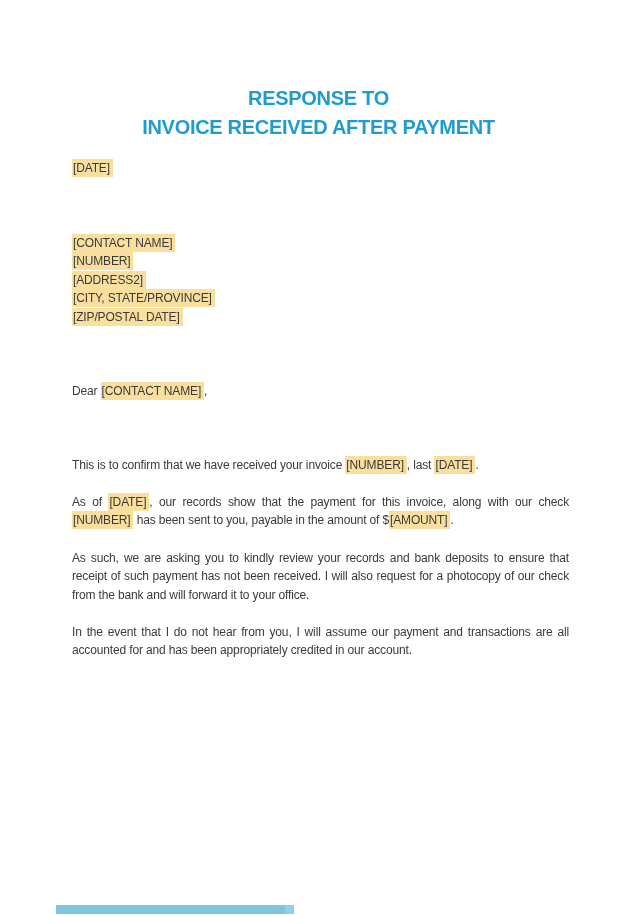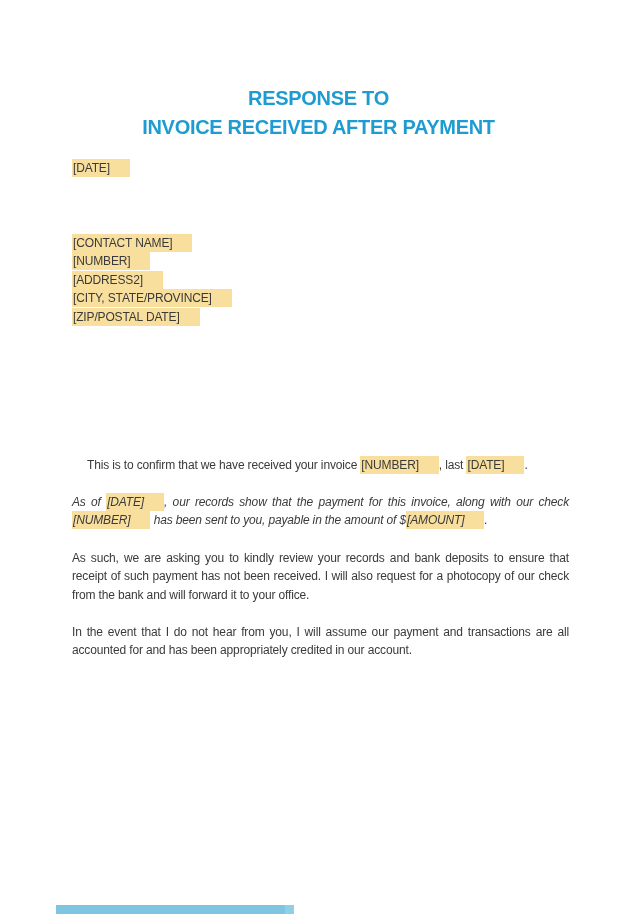--- a/index.html
+++ b/index.html
@@ -34,27 +34,27 @@
     left: 72px;
     width: 497px;
     font-size: 12px;
     line-height: 18.4px;
     letter-spacing: -0.15px;
   }
   .date-line      { top: 159px; }
   .address-block  { top: 234px; }
   .salutation     { top: 382px; }
   .greeting       { top: 419px; }
-  .para-1         { top: 456px; margin-left: 15px; }
-  .para-2         { top: 493px; text-align: justify; font-style: italic; }
+  .para-1         { top: 456px; }
+  .para-2         { top: 493px; text-align: justify; }
   .para-3         { top: 549px; text-align: justify; }
   .para-4         { top: 623px; text-align: justify; }
   .hl {
     background: var(--hl-color, #f9df9e);
-    padding: 2px 20px 2px 1px;
+    padding: 2px 3px 2px 1px;
   }
   .footer-bar {
     position: absolute;
     left: 56px;
     top: 905px;
     width: 229px;
     height: 9px;
     background: var(--bar-color, #7ec6e0);
   }
   .footer-bar-tip {
@@ -79,20 +79,21 @@
   <div class="block date-line"><span class="hl">[DATE]</span></div>
 
   <div class="block address-block">
     <div><span class="hl">[CONTACT NAME]</span></div>
     <div><span class="hl">[NUMBER]</span></div>
     <div><span class="hl">[ADDRESS2]</span></div>
     <div><span class="hl">[CITY, STATE/PROVINCE]</span></div>
     <div><span class="hl">[ZIP/POSTAL DATE]</span></div>
   </div>
 
+  <div class="block salutation"><span>Dear </span><span class="hl">[CONTACT NAME]</span><span>,</span></div>
 
 
   <div class="block para-1"><span>This is to confirm that we have received your invoice </span><span class="hl">[NUMBER]</span><span>, last </span><span class="hl">[DATE]</span><span>.</span></div>
 
   <div class="block para-2"><span>As of </span><span class="hl">[DATE]</span><span>, our records show that the payment for this invoice, along with our check </span><span class="hl">[NUMBER]</span><span> has been sent to you, payable in the amount of $</span><span class="hl">[AMOUNT]</span><span>.</span></div>
 
   <div class="block para-4"><span>In the event that I do not hear from you, I will assume our payment and transactions are all accounted for and has been appropriately credited in our account.</span></div>
 
   <div class="block para-3"><span>As such, we are asking you to kindly review your records and bank deposits to ensure that receipt of such payment has not been received. I will also request for a photocopy of our check from the bank and will forward it to your office.</span></div>
 

